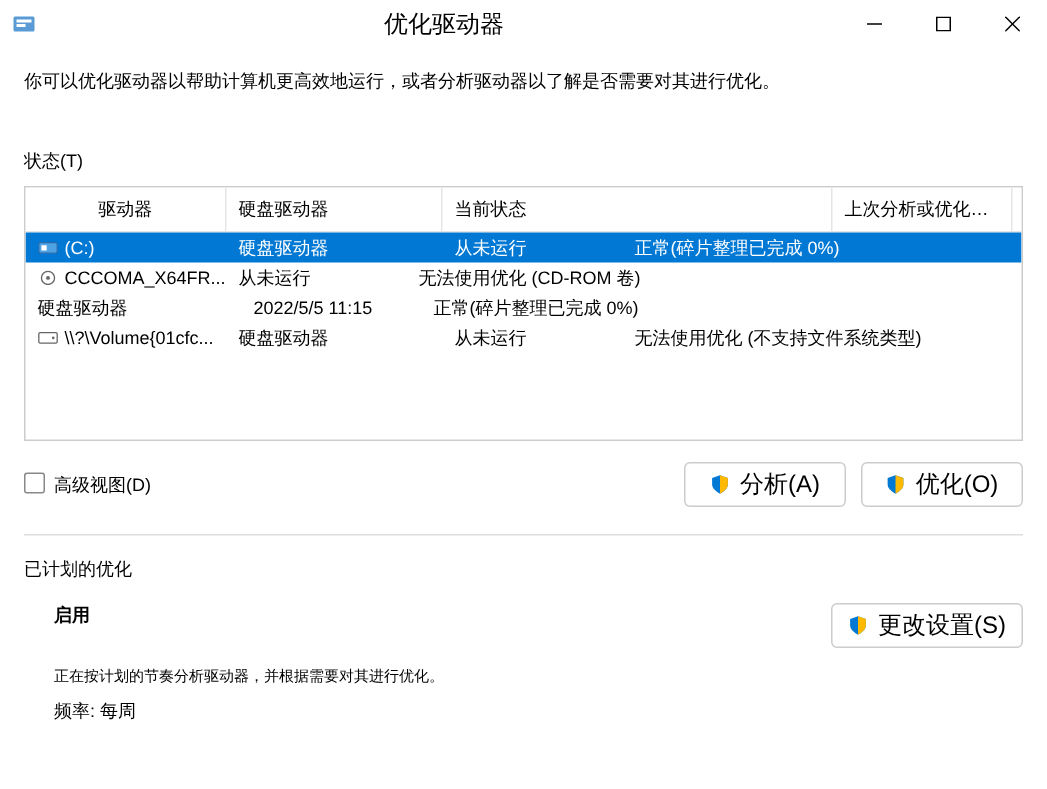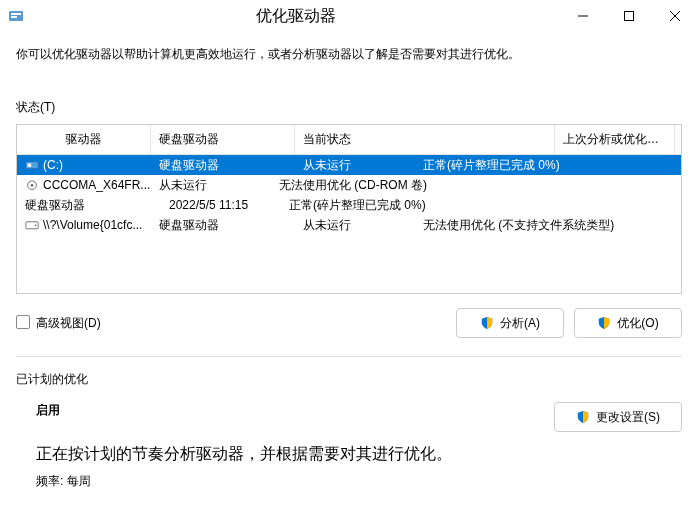--- a/index.html
+++ b/index.html
@@ -26,30 +26,30 @@
 .col1, .c1 { width: 144px; }
 .col2, .c2 { width: 120px; }
 .col3, .c3 { width: 260px; }
 
 .drive-icon { width: 14px; height: 12px; flex-shrink: 0; }
 
 .belowlist { display: flex; align-items: center; margin-top: 14px; }
 .checkbox-row { display: flex; align-items: flex-start; gap: 6px; flex: 1; }
 .checkbox-box { width: 14px; height: 14px; border: 1px solid #888; border-radius: 2px; }
 .btnrow { display: flex; gap: 10px; }
-.btn { min-width: 108px; height: 30px; border: 1px solid #ccc; border-radius: 4px; background: #fff; display: flex; align-items: center; justify-content: center; gap: 6px; font-size: 12px; cursor: default; }
+.btn { min-width: 108px; height: 30px; border: 1px solid #ccc; border-radius: 4px; background: #fff; display: flex; align-items: center; justify-content: center; gap: 6px; font-size: 16px; cursor: default; }
 .shield { width: 14px; height: 14px; }
 
 .divider { border-top: 1px solid #ddd; margin: 18px 0 14px 0; }
 
 .sched-title { font-size: 12px; margin-bottom: 14px; }
 .sched-body { display: flex; }
 .sched-text { flex: 1; padding-left: 20px; }
 .sched-on { font-size: 12px; font-weight: bold; margin-bottom: 25px; }
-.sched-desc { font-size: 16px; margin-bottom: 8px; }
+.sched-desc { font-size: 10px; margin-bottom: 8px; }
 .sched-freq { font-size: 12px; }
 </style>
 </head>
 <body>
 
 <div class="titlebar">
   <span class="app-icon">
     <svg viewBox="0 0 16 16">
         <rect x="1" y="3" width="14" height="10" rx="1" fill="#5b9bd5"></rect>
         <rect x="3" y="5" width="10" height="2" fill="#fff"></rect>

